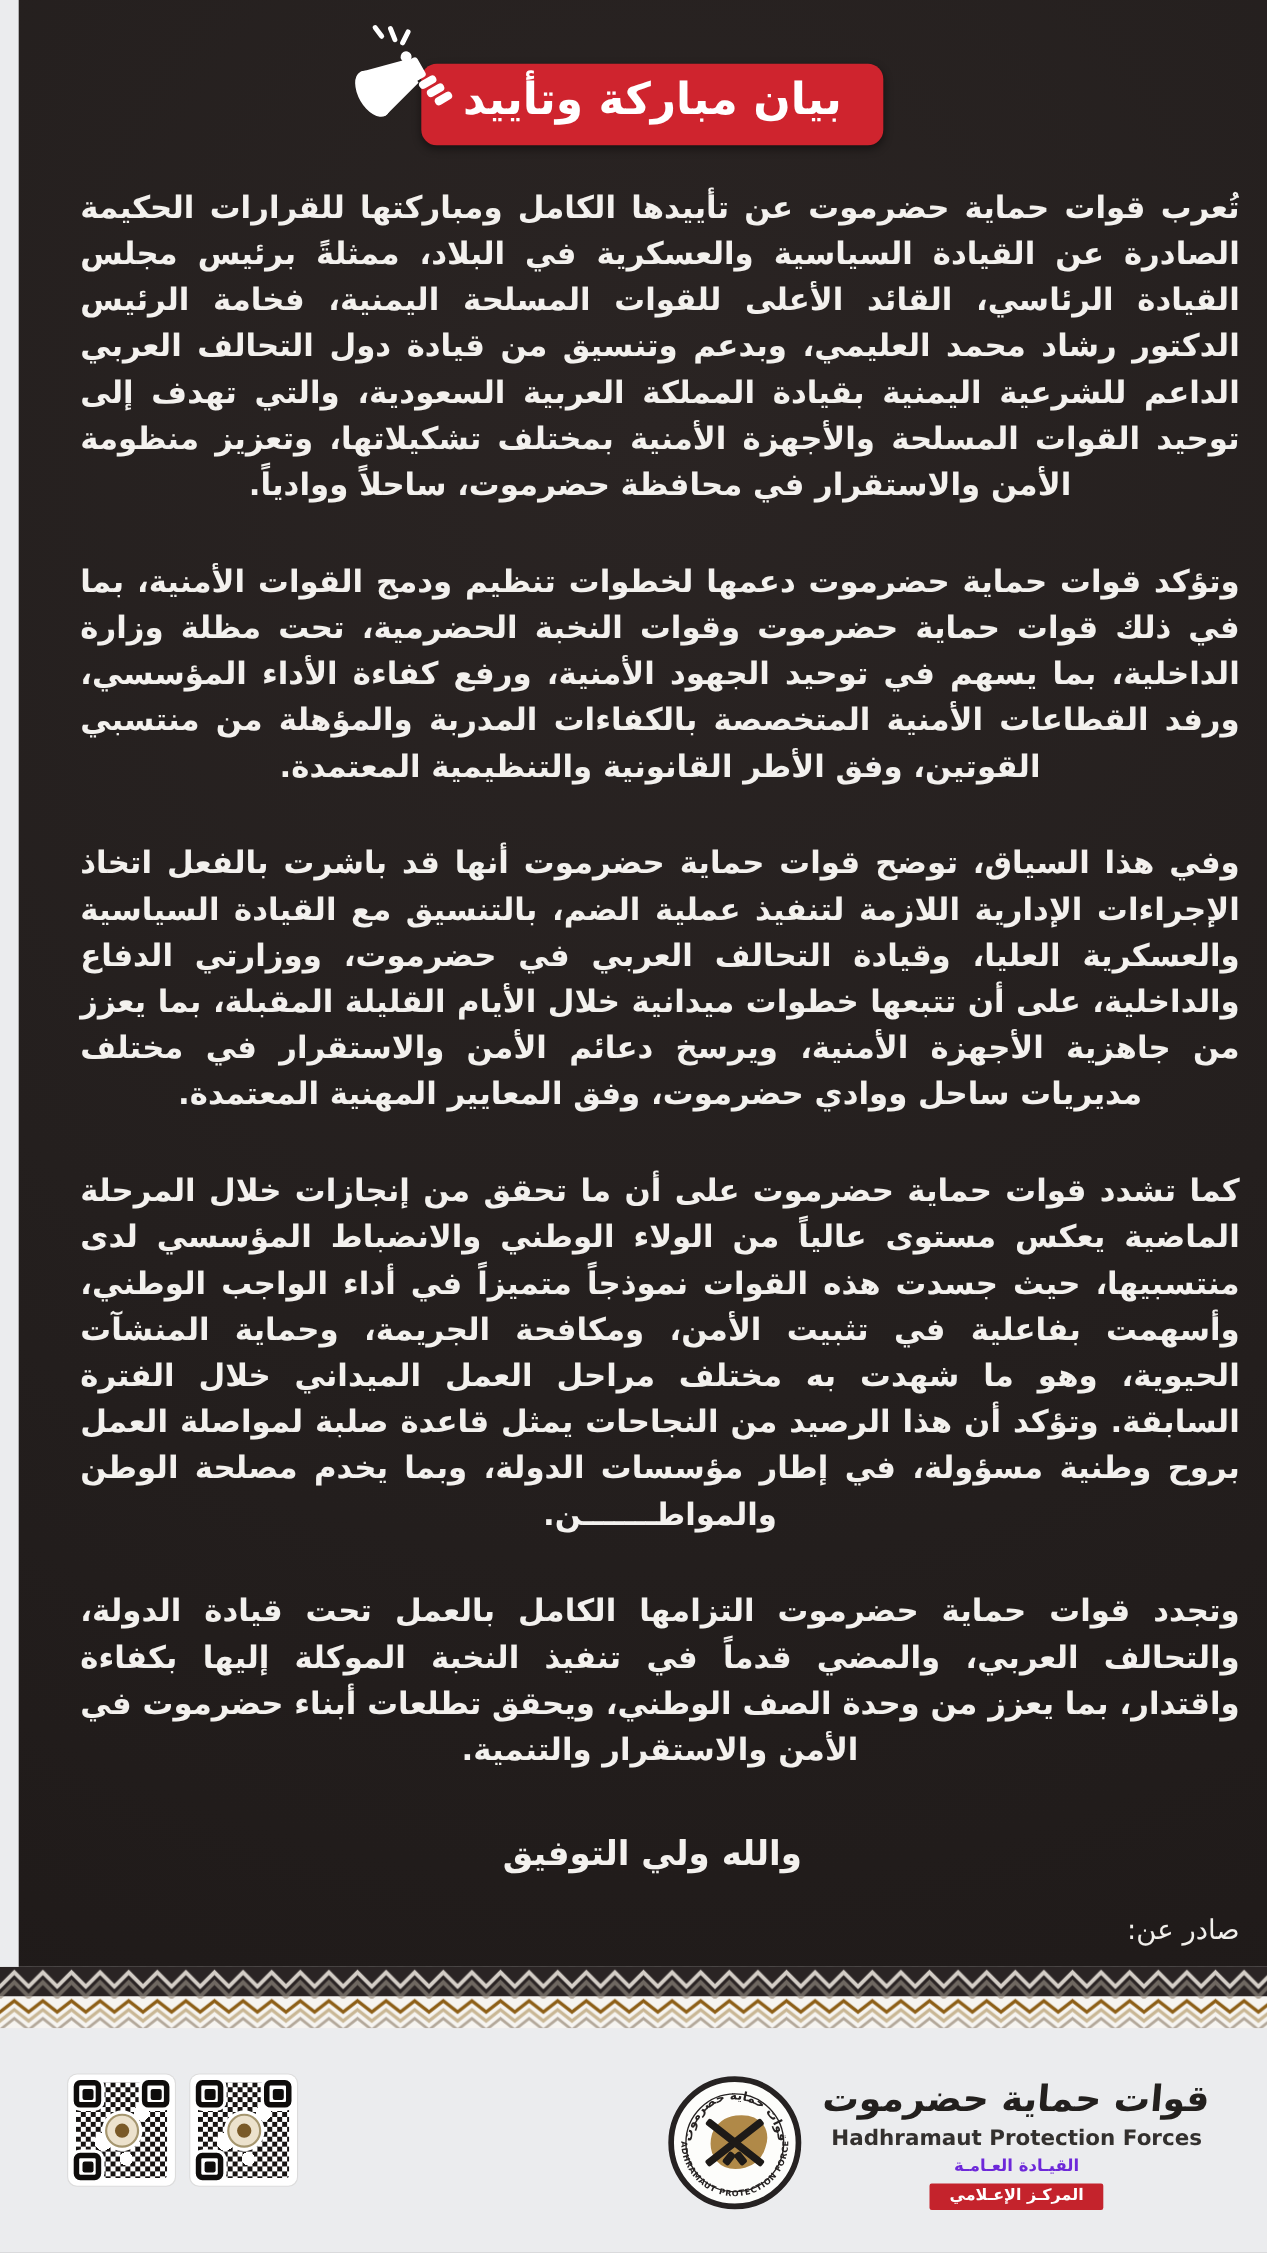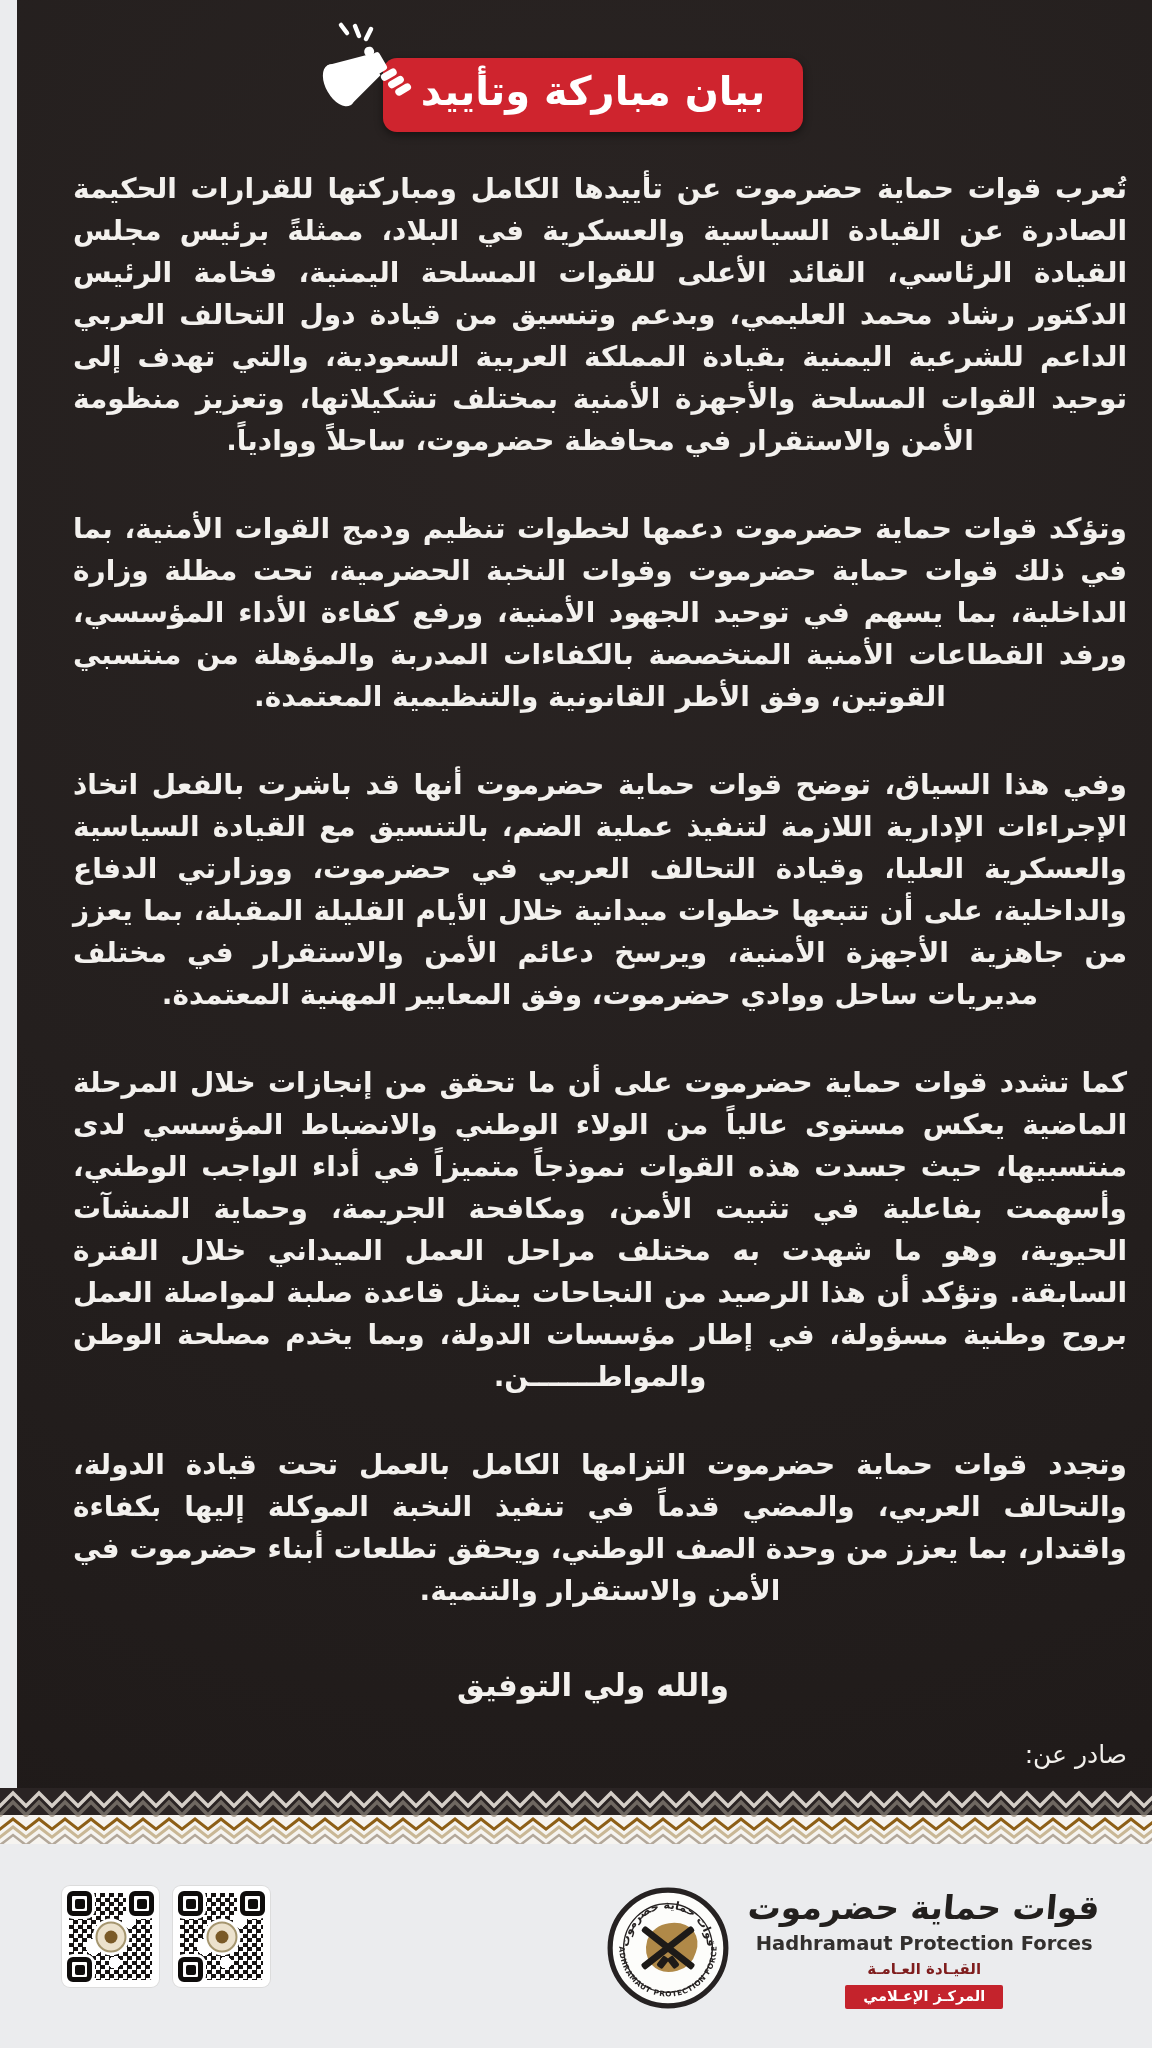--- a/index.html
+++ b/index.html
@@ -68,21 +68,21 @@
     transform:translate(-50%,-50%); border-radius:50%;
     background:#ece2cd; border:2px solid #a5966f; box-shadow:0 0 0 3px #ffffff;
   }
   .qr-logo::after { content:""; position:absolute; inset:7px; border-radius:50%; background:#7a5a28; }
 
   .brand { display:flex; align-items:center; gap:18px; }
   .emblem { width:124px; height:124px; }
   .brand-text { text-align:center; min-width:240px; }
   .callig { font-size:33px; font-weight:bold; color:#23201e; transform:skewX(-5deg); line-height:1.3; }
   .org-en { font-size:19.5px; font-weight:bold; color:#33302e; margin-top:2px; }
-  .org-cmd { font-size:15px; font-weight:bold; color:#7f1d1d; margin-top:5px; letter-spacing:3px;text-align:center; }
+  .org-cmd { font-size:15px; font-weight:bold; color:#6d28d9; margin-top:5px; letter-spacing:3px;text-align:center; }
   .badge {
     display:inline-block; color:#ffffff; font-size:14.5px; font-weight:bold;
     padding:3px 18px 5px 18px; margin-top:7px; border-radius:2px;
   }
 </style>
 </head>
 <body>
 
 <div class="page">
 

